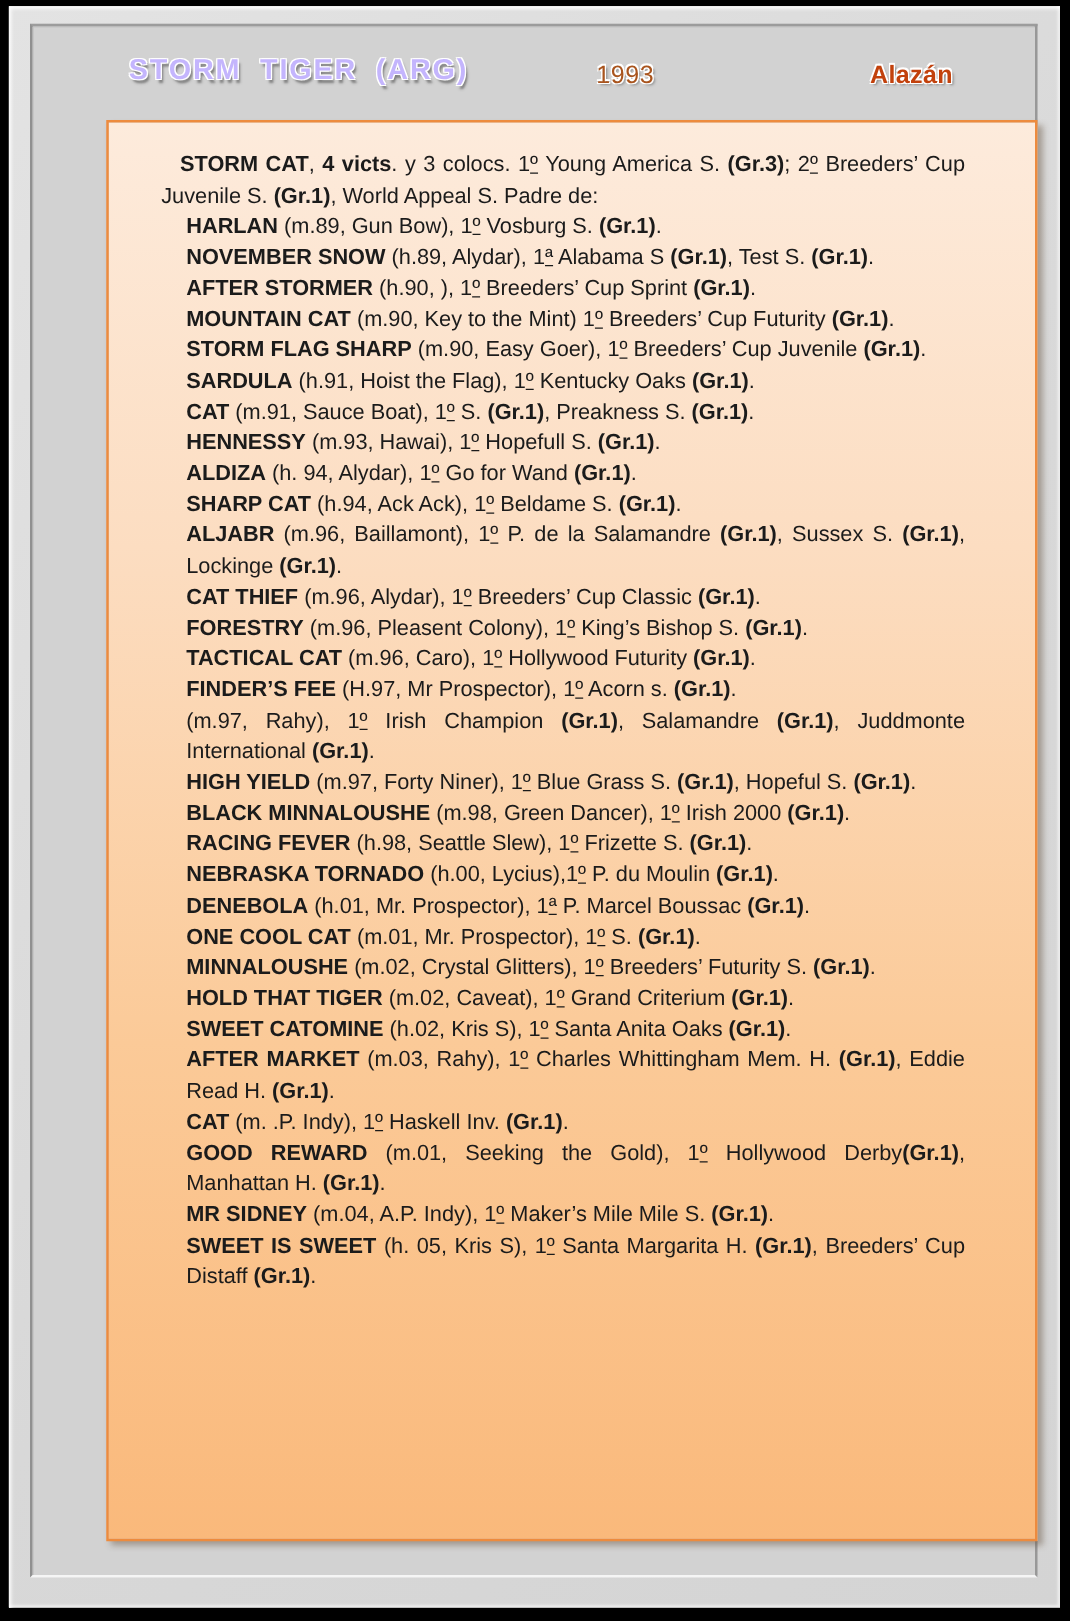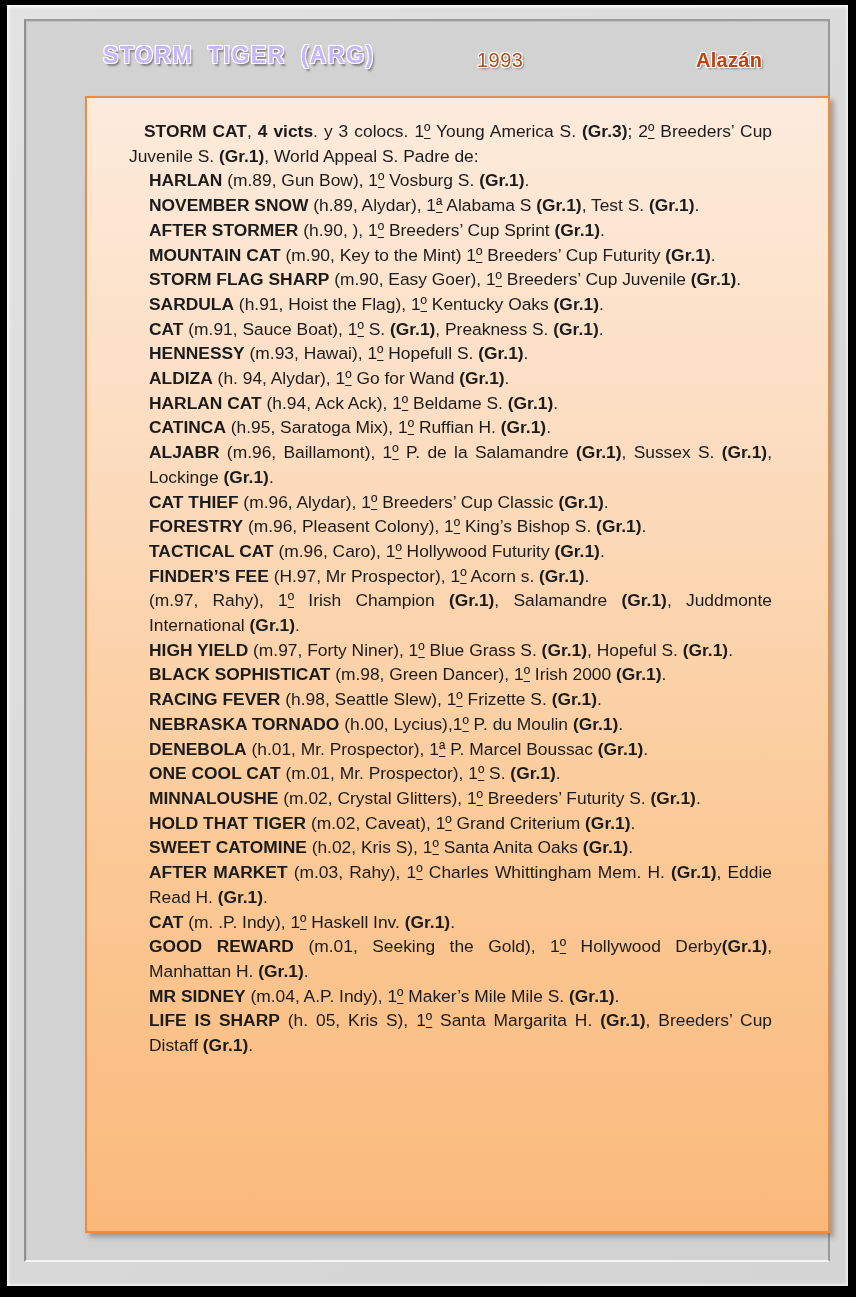--- a/index.html
+++ b/index.html
@@ -75,37 +75,36 @@
     <div class="entries">
         <p class="entry"><span class="b">HARLAN</span><span> (m.89, Gun Bow), 1<span class="ord">º</span> Vosburg S. </span><span class="b">(Gr.1)</span><span>.</span></p>
         <p class="entry"><span class="b">NOVEMBER SNOW</span><span> (h.89, Alydar), 1<span class="ord">ª</span> Alabama S </span><span class="b">(Gr.1)</span><span>, Test S. </span><span class="b">(Gr.1)</span><span>.</span></p>
         <p class="entry"><span class="b">AFTER STORMER</span><span> (h.90, ), 1<span class="ord">º</span> Breeders’ Cup Sprint </span><span class="b">(Gr.1)</span><span>.</span></p>
         <p class="entry"><span class="b">MOUNTAIN CAT</span><span> (m.90, Key to the Mint) 1<span class="ord">º</span> Breeders’ Cup Futurity </span><span class="b">(Gr.1)</span><span>.</span></p>
         <p class="entry"><span class="b">STORM FLAG SHARP</span><span> (m.90, Easy Goer), 1<span class="ord">º</span> Breeders’ Cup Juvenile </span><span class="b">(Gr.1)</span><span>.</span></p>
         <p class="entry"><span class="b">SARDULA</span><span> (h.91, Hoist the Flag), 1<span class="ord">º</span> Kentucky Oaks </span><span class="b">(Gr.1)</span><span>.</span></p>
         <p class="entry"><span class="b">CAT</span><span> (m.91, Sauce Boat), 1<span class="ord">º</span> S. </span><span class="b">(Gr.1)</span><span>, Preakness S. </span><span class="b">(Gr.1)</span><span>.</span></p>
         <p class="entry"><span class="b">HENNESSY</span><span> (m.93, Hawai), 1<span class="ord">º</span> Hopefull S. </span><span class="b">(Gr.1)</span><span>.</span></p>
         <p class="entry"><span class="b">ALDIZA</span><span> (h. 94, Alydar), 1<span class="ord">º</span> Go for Wand </span><span class="b">(Gr.1)</span><span>.</span></p>
-        <p class="entry"><span class="b">HARLAN CAT</span><span> (h.94, Ack Ack), 1<span class="ord">º</span> Beldame S. </span><span class="b">(Gr.1)</span><span>.</span></p>
-        <p class="entry"><span class="b">CATINCA</span><span> (h.95, Saratoga Mix), 1<span class="ord">º</span> Ruffian H. </span><span class="b">(Gr.1)</span><span>.</span></p>
+        <p class="entry"><span class="b">SHARP CAT</span><span> (h.94, Ack Ack), 1<span class="ord">º</span> Beldame S. </span><span class="b">(Gr.1)</span><span>.</span></p>
         <p class="entry"><span class="b">ALJABR</span><span> (m.96, Baillamont), 1<span class="ord">º</span> P. de la Salamandre </span><span class="b">(Gr.1)</span><span>, Sussex S. </span><span class="b">(Gr.1)</span><span>, Lockinge </span><span class="b">(Gr.1)</span><span>.</span></p>
         <p class="entry"><span class="b">CAT THIEF</span><span> (m.96, Alydar), 1<span class="ord">º</span> Breeders’ Cup Classic </span><span class="b">(Gr.1)</span><span>.</span></p>
         <p class="entry"><span class="b">FORESTRY</span><span> (m.96, Pleasent Colony), 1<span class="ord">º</span> King’s Bishop S. </span><span class="b">(Gr.1)</span><span>.</span></p>
         <p class="entry"><span class="b">TACTICAL CAT</span><span> (m.96, Caro), 1<span class="ord">º</span> Hollywood Futurity </span><span class="b">(Gr.1)</span><span>.</span></p>
         <p class="entry"><span class="b">FINDER’S FEE</span><span> (H.97, Mr Prospector), 1<span class="ord">º</span> Acorn s. </span><span class="b">(Gr.1)</span><span>.</span></p>
         <p class="entry"><span>(m.97, Rahy), 1<span class="ord">º</span> Irish Champion </span><span class="b">(Gr.1)</span><span>, Salamandre </span><span class="b">(Gr.1)</span><span>, Juddmonte International </span><span class="b">(Gr.1)</span><span>.</span></p>
         <p class="entry"><span class="b">HIGH YIELD</span><span> (m.97, Forty Niner), 1<span class="ord">º</span> Blue Grass S. </span><span class="b">(Gr.1)</span><span>, Hopeful S. </span><span class="b">(Gr.1)</span><span>.</span></p>
-        <p class="entry"><span class="b">BLACK SOPHISTICAT</span><span> (m.98, Green Dancer), 1<span class="ord">º</span> Irish 2000 </span><span class="b">(Gr.1)</span><span>.</span></p>
+        <p class="entry"><span class="b">BLACK MINNALOUSHE</span><span> (m.98, Green Dancer), 1<span class="ord">º</span> Irish 2000 </span><span class="b">(Gr.1)</span><span>.</span></p>
         <p class="entry"><span class="b">RACING FEVER</span><span> (h.98, Seattle Slew), 1<span class="ord">º</span> Frizette S. </span><span class="b">(Gr.1)</span><span>.</span></p>
         <p class="entry"><span class="b">NEBRASKA TORNADO</span><span> (h.00, Lycius),1<span class="ord">º</span> P. du Moulin </span><span class="b">(Gr.1)</span><span>.</span></p>
         <p class="entry"><span class="b">DENEBOLA</span><span> (h.01, Mr. Prospector), 1<span class="ord">ª</span> P. Marcel Boussac </span><span class="b">(Gr.1)</span><span>.</span></p>
         <p class="entry"><span class="b">ONE COOL CAT</span><span> (m.01, Mr. Prospector), 1<span class="ord">º</span> S. </span><span class="b">(Gr.1)</span><span>.</span></p>
         <p class="entry"><span class="b">MINNALOUSHE</span><span> (m.02, Crystal Glitters), 1<span class="ord">º</span> Breeders’ Futurity S. </span><span class="b">(Gr.1)</span><span>.</span></p>
         <p class="entry"><span class="b">HOLD THAT TIGER</span><span> (m.02, Caveat), 1<span class="ord">º</span> Grand Criterium </span><span class="b">(Gr.1)</span><span>.</span></p>
         <p class="entry"><span class="b">SWEET CATOMINE</span><span> (h.02, Kris S), 1<span class="ord">º</span> Santa Anita Oaks </span><span class="b">(Gr.1)</span><span>.</span></p>
         <p class="entry"><span class="b">AFTER MARKET</span><span> (m.03, Rahy), 1<span class="ord">º</span> Charles Whittingham Mem. H. </span><span class="b">(Gr.1)</span><span>, Eddie Read H. </span><span class="b">(Gr.1)</span><span>.</span></p>
         <p class="entry"><span class="b">CAT</span><span> (m. .P. Indy), 1<span class="ord">º</span> Haskell Inv. </span><span class="b">(Gr.1)</span><span>.</span></p>
         <p class="entry"><span class="b">GOOD REWARD</span><span> (m.01, Seeking the Gold), 1<span class="ord">º</span> Hollywood Derby</span><span class="b">(Gr.1)</span><span>, Manhattan H. </span><span class="b">(Gr.1)</span><span>.</span></p>
         <p class="entry"><span class="b">MR SIDNEY</span><span> (m.04, A.P. Indy), 1<span class="ord">º</span> Maker’s Mile Mile S. </span><span class="b">(Gr.1)</span><span>.</span></p>
-        <p class="entry"><span class="b">LIFE IS SHARP</span><span> (h. 05, Kris S), 1<span class="ord">º</span> Santa Margarita H. </span><span class="b">(Gr.1)</span><span>, Breeders’ Cup Distaff </span><span class="b">(Gr.1)</span><span>.</span></p>
+        <p class="entry"><span class="b">SWEET IS SWEET</span><span> (h. 05, Kris S), 1<span class="ord">º</span> Santa Margarita H. </span><span class="b">(Gr.1)</span><span>, Breeders’ Cup Distaff </span><span class="b">(Gr.1)</span><span>.</span></p>
       </div>
   </div>
 </div>
 
 </body></html>

